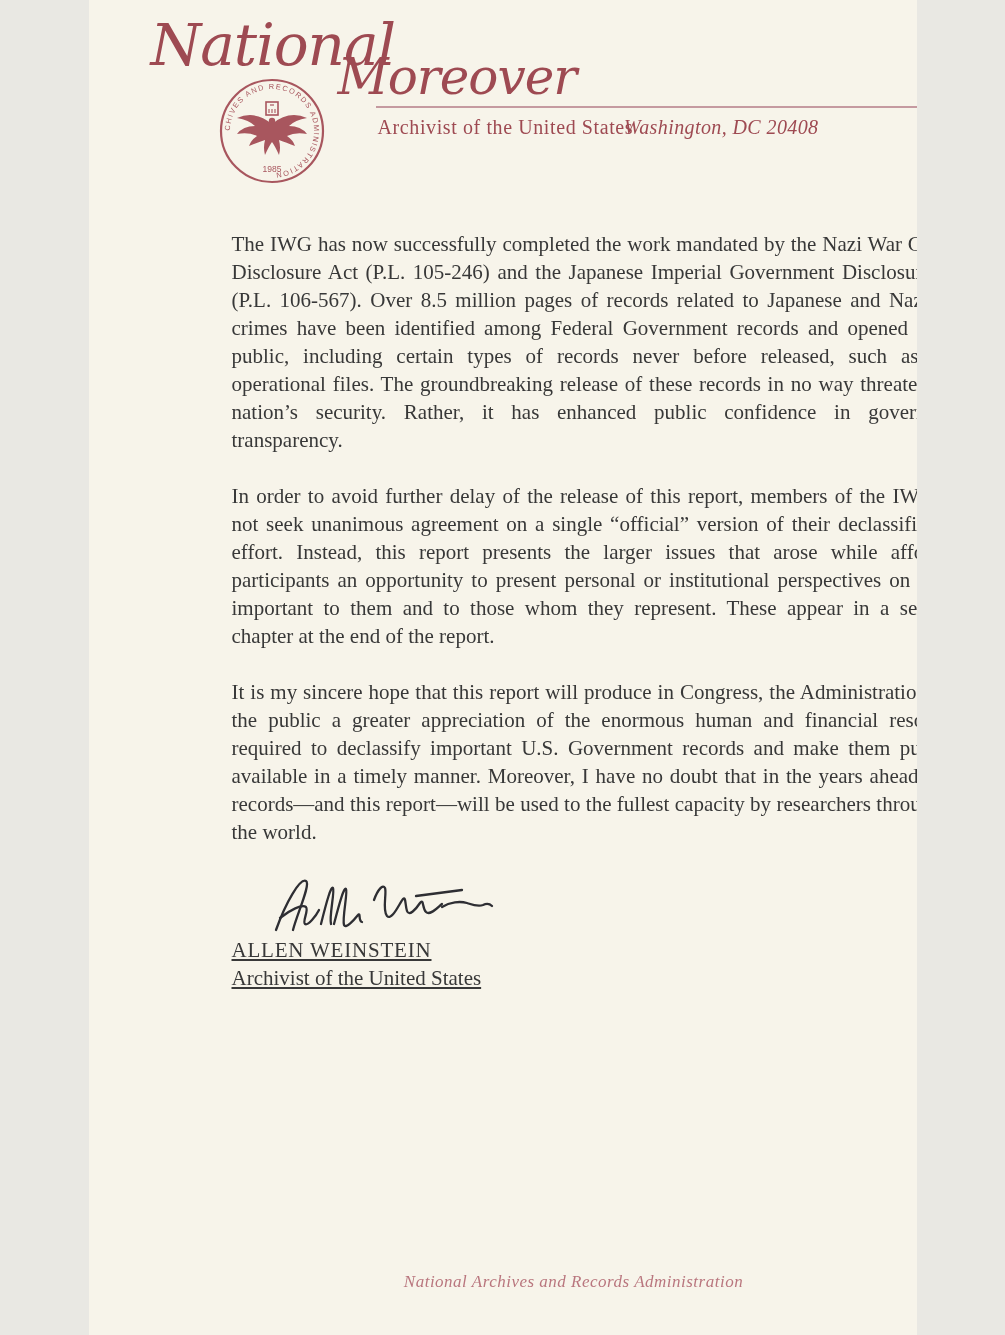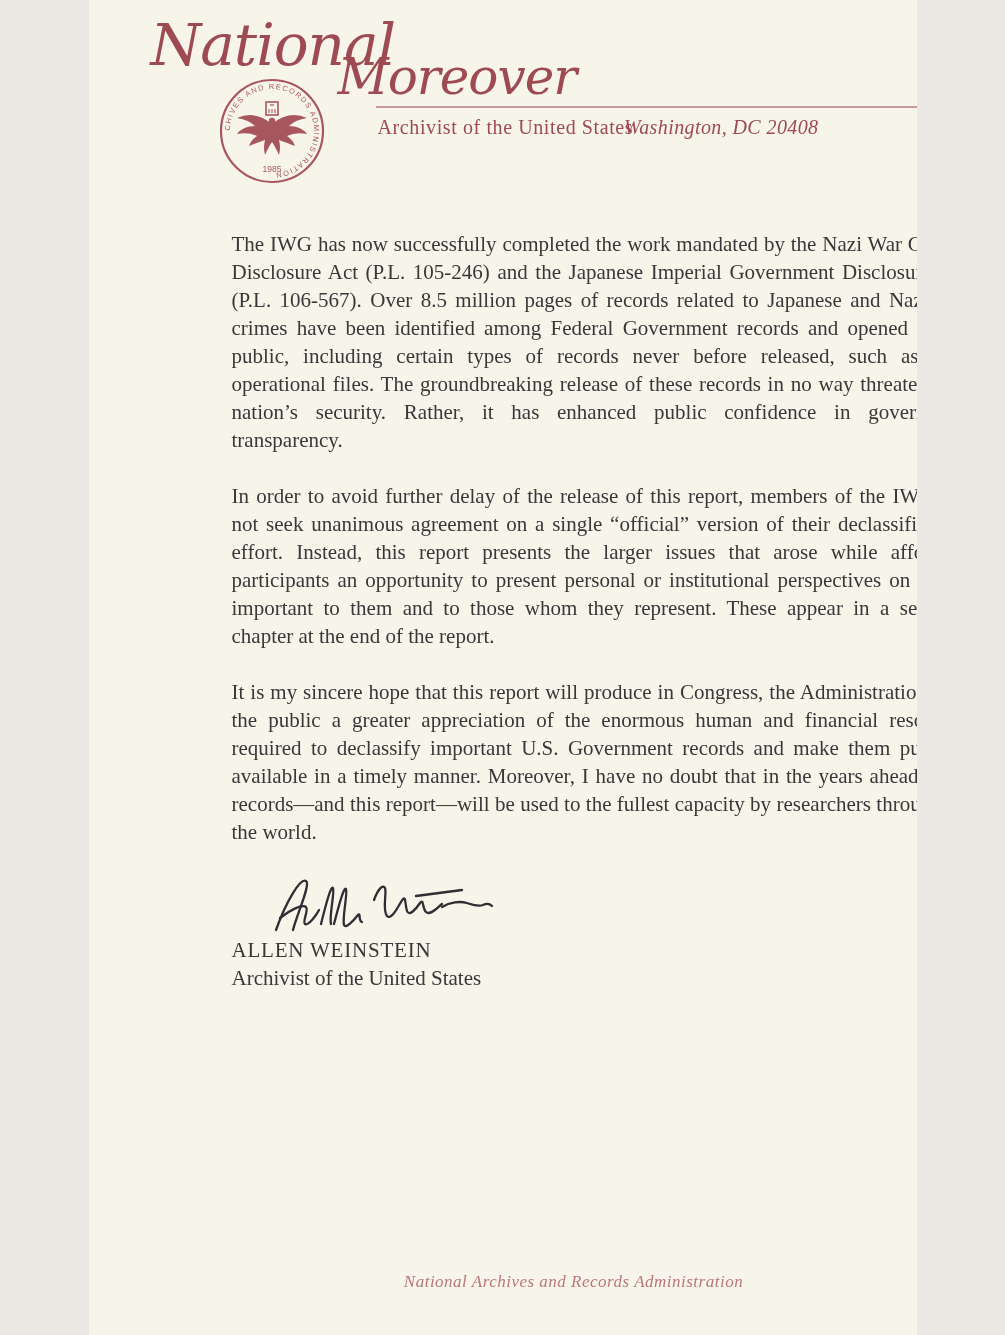--- a/index.html
+++ b/index.html
@@ -55,21 +55,21 @@
     position:absolute;left:143px;top:230px;width:737px;
     color:var(--ink);
     font-size:21px;line-height:28px;
   }
   .date-line{margin:0 0 30px 0;}
   .para{
     margin:0 0 28px 0;
     text-align:justify;
     text-align-last:left;
   }
-  .signature-block{margin-top:24px;}
+  .signature-block{margin-top:24px;text-decoration:underline;}
   .sig-svg{display:block;margin:0 0 0 34px;}
   .signer-name{margin:0;letter-spacing:0.8px;}
   .signer-title{margin:0;}
   
   .page-footer{
     position:absolute;left:0;top:1272px;width:970px;
     text-align:center;
     font-style:italic;
     font-size:17px;
     color:var(--footer);

